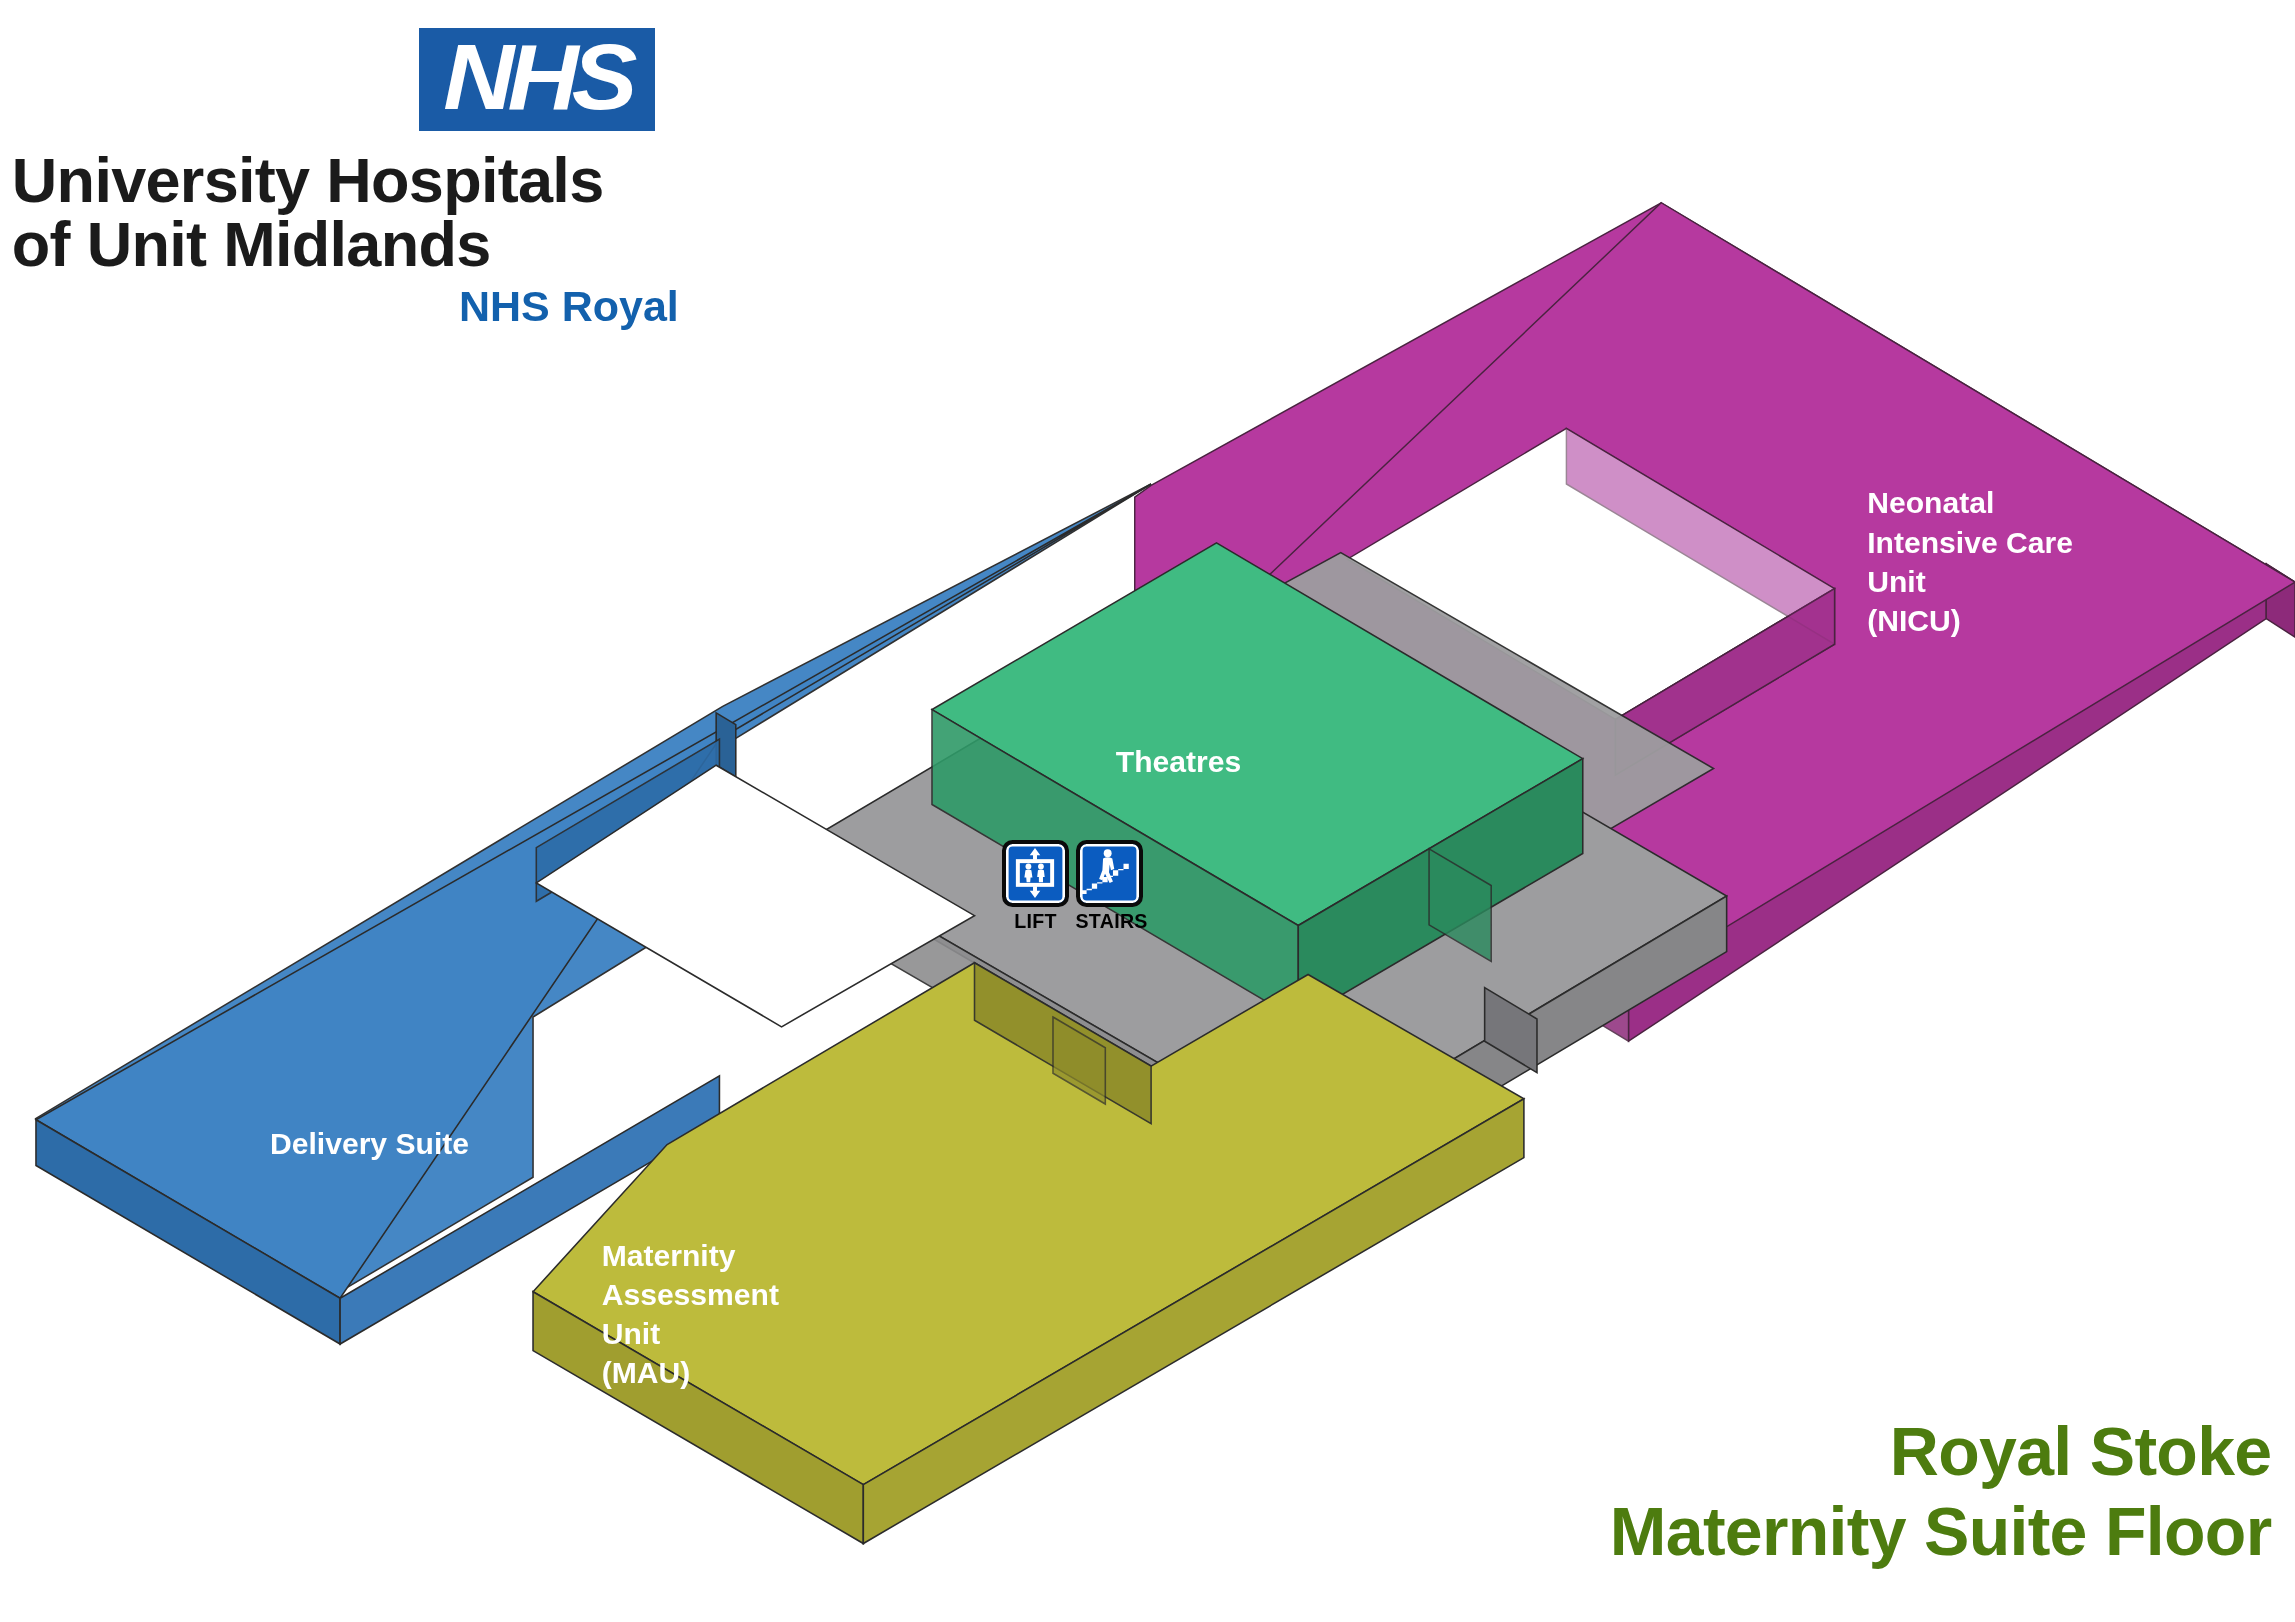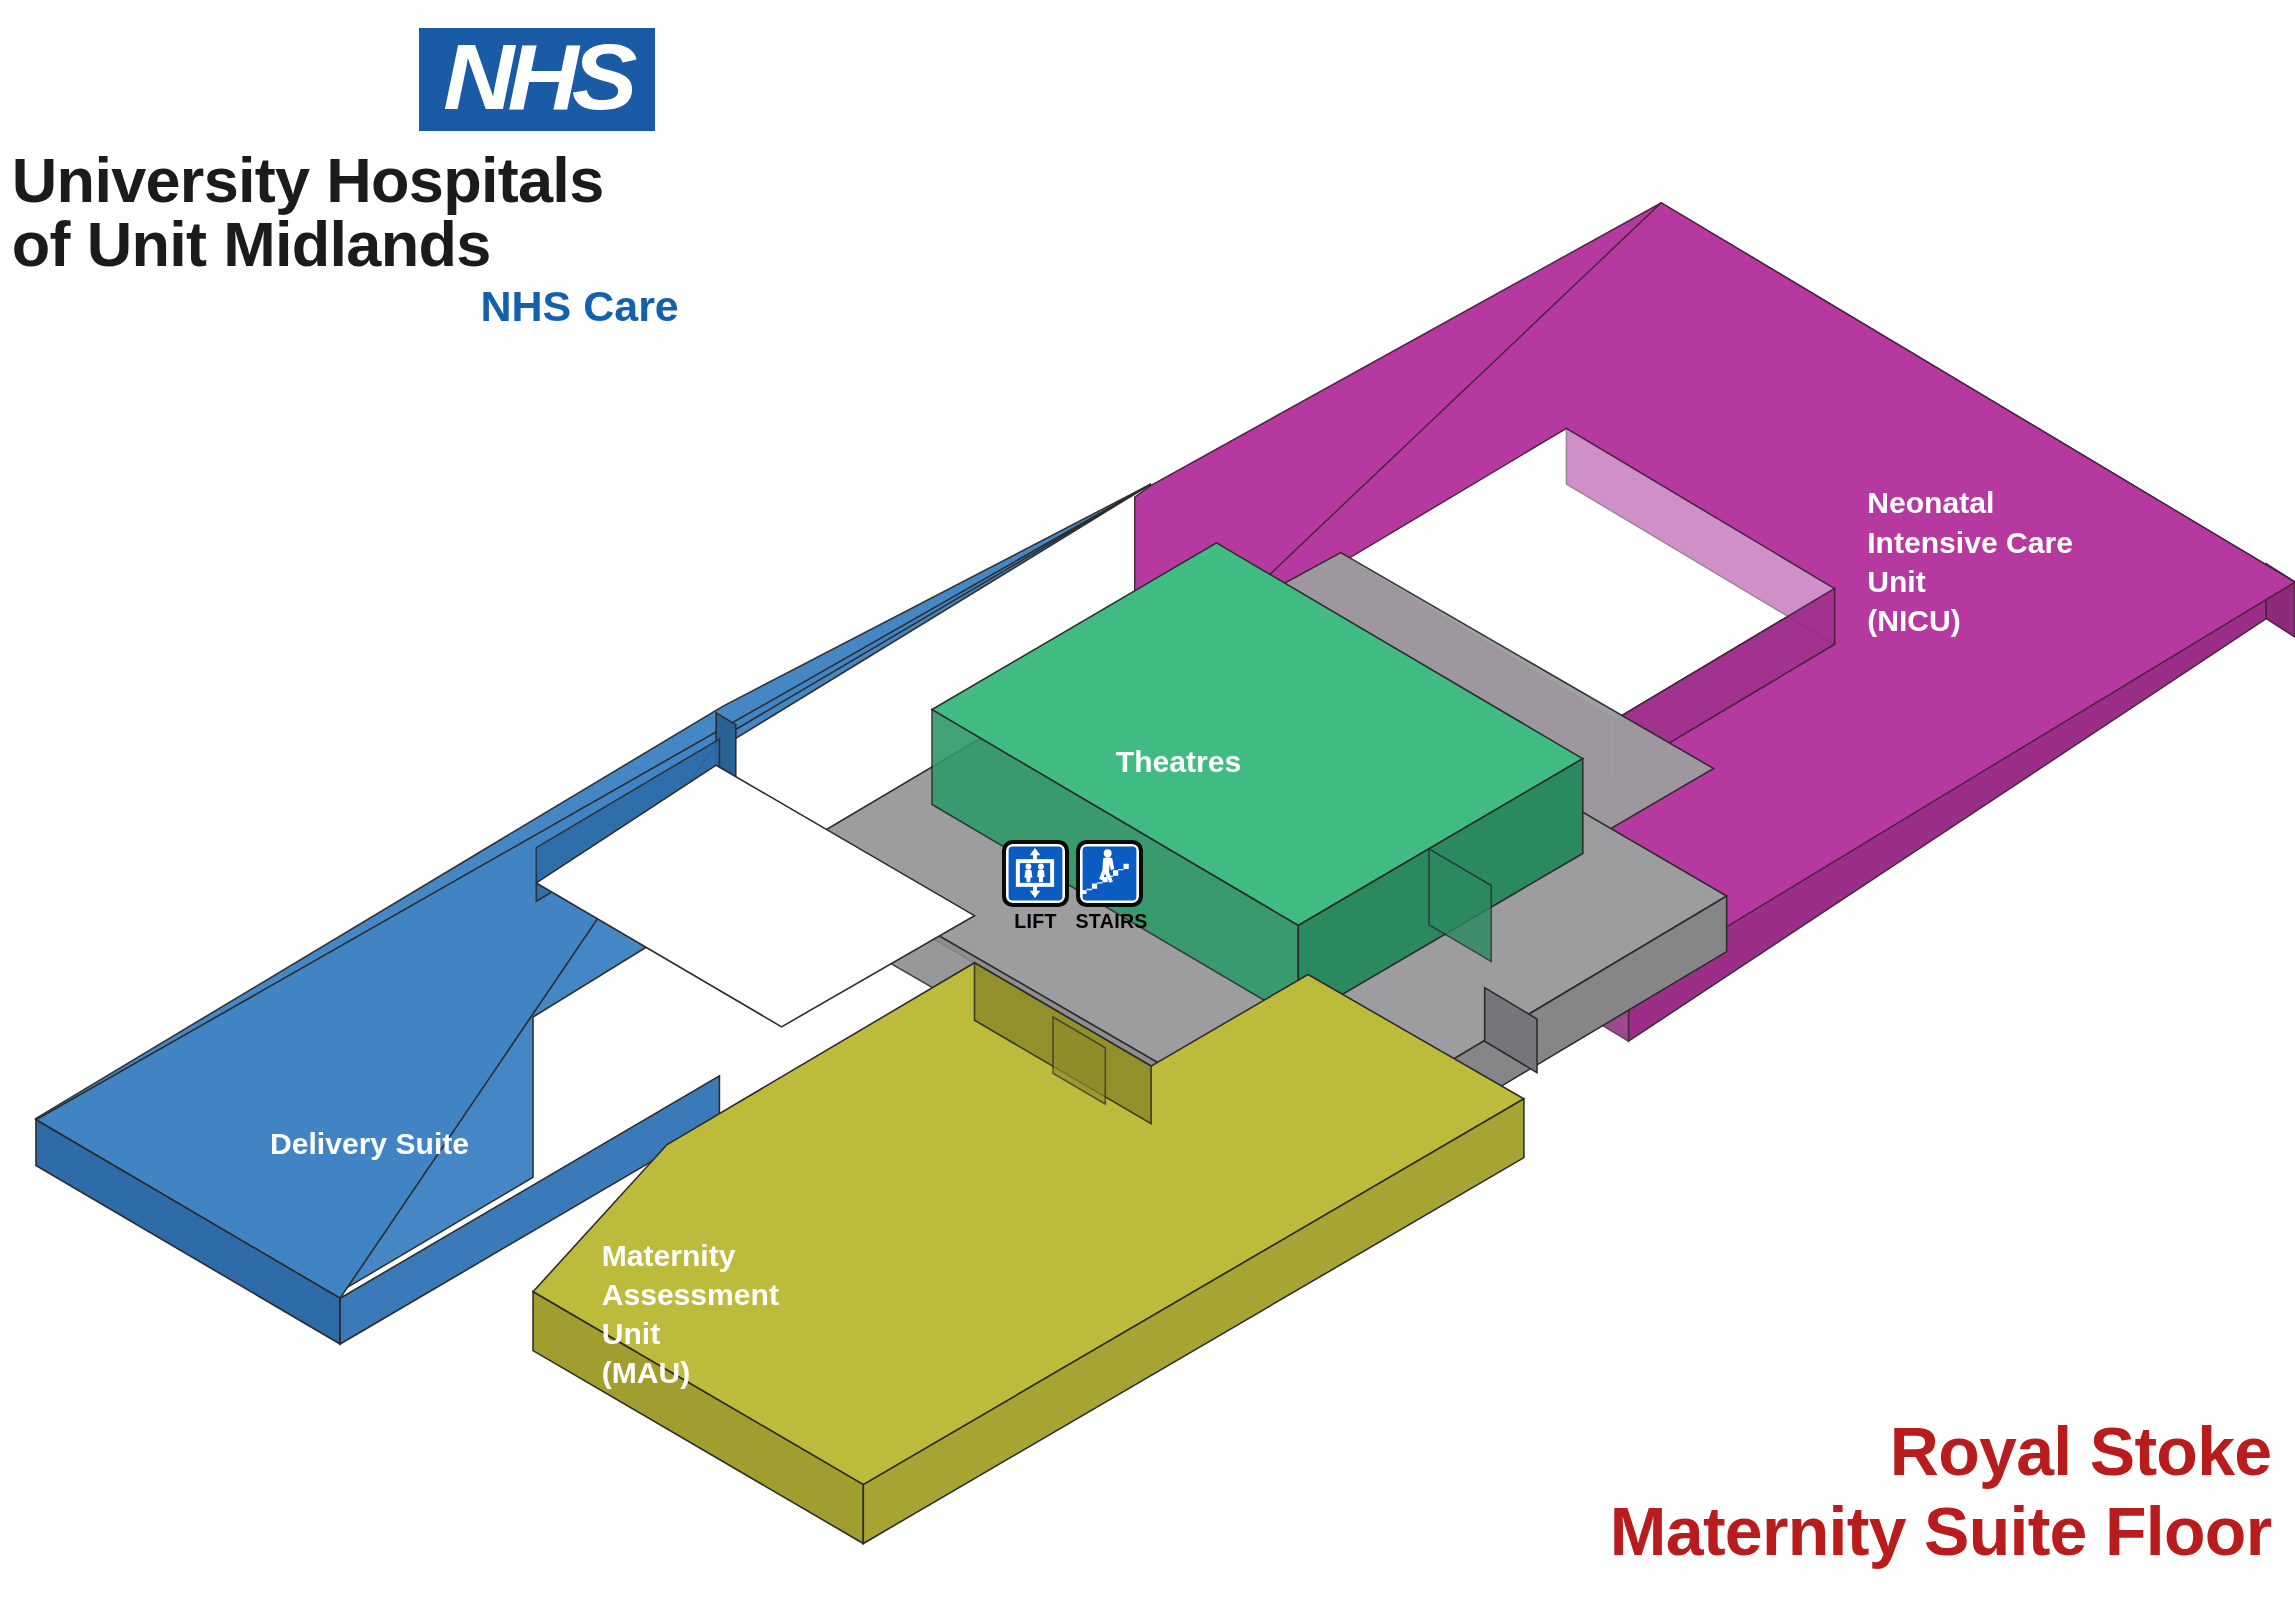--- a/index.html
+++ b/index.html
@@ -16,21 +16,21 @@
             text-align:center;transform:scaleX(1.06);}
   #nhs-trustname{margin-top:17px;text-align:left;color:#1b1b1b;
             font-weight:bold;font-size:63px;line-height:64px;
             letter-spacing:-0.7px;}
   #nhs-trustname .ln{display:block;}
   #nhs-suffix{margin-top:7.9px;text-align:right;color:#1361ad;
             font-weight:bold;font-size:43px;line-height:44px;}
 
   
   #floor-title{position:absolute;right:23.6px;bottom:51px;text-align:right;
-            color:#b91c1c;font-weight:bold;font-size:68px;line-height:80px;
+            color:#4d7c0f;font-weight:bold;font-size:68px;line-height:80px;
             letter-spacing:-0.7px;}
   #floor-title .ln{display:block;white-space:nowrap;}
 
   
   #iso{position:absolute;left:0;top:0;width:2295px;height:1622px;}
   .edge{stroke:#2b2b2b;stroke-width:2.4;stroke-linejoin:miter;}
   .edge-soft{stroke:#4a2340;stroke-width:2.2;}
   .zone-label{fill:#ffffff;font-family:"Liberation Sans","DejaVu Sans",sans-serif;
             font-weight:bold;font-size:46px;}
 
@@ -132,21 +132,21 @@
 </svg>
 
 <div id="nhs-logo">
   <div id="nhs-mark">
     <span>NHS</span>
   </div>
   <div id="nhs-trustname">
     <span class="ln">University Hospitals</span>
     <span class="ln">of Unit Midlands</span>
   </div>
-  <div id="nhs-suffix">NHS Care</div>
+  <div id="nhs-suffix">NHS Royal</div>
 </div>
 
 <div id="floor-title">
   <span class="ln">Royal Stoke</span>
   <span class="ln">Maternity Suite Floor</span>
 </div>
 
 <div id="wayfinding">
   <div class="sign-row">
     <div class="sign-tile">

